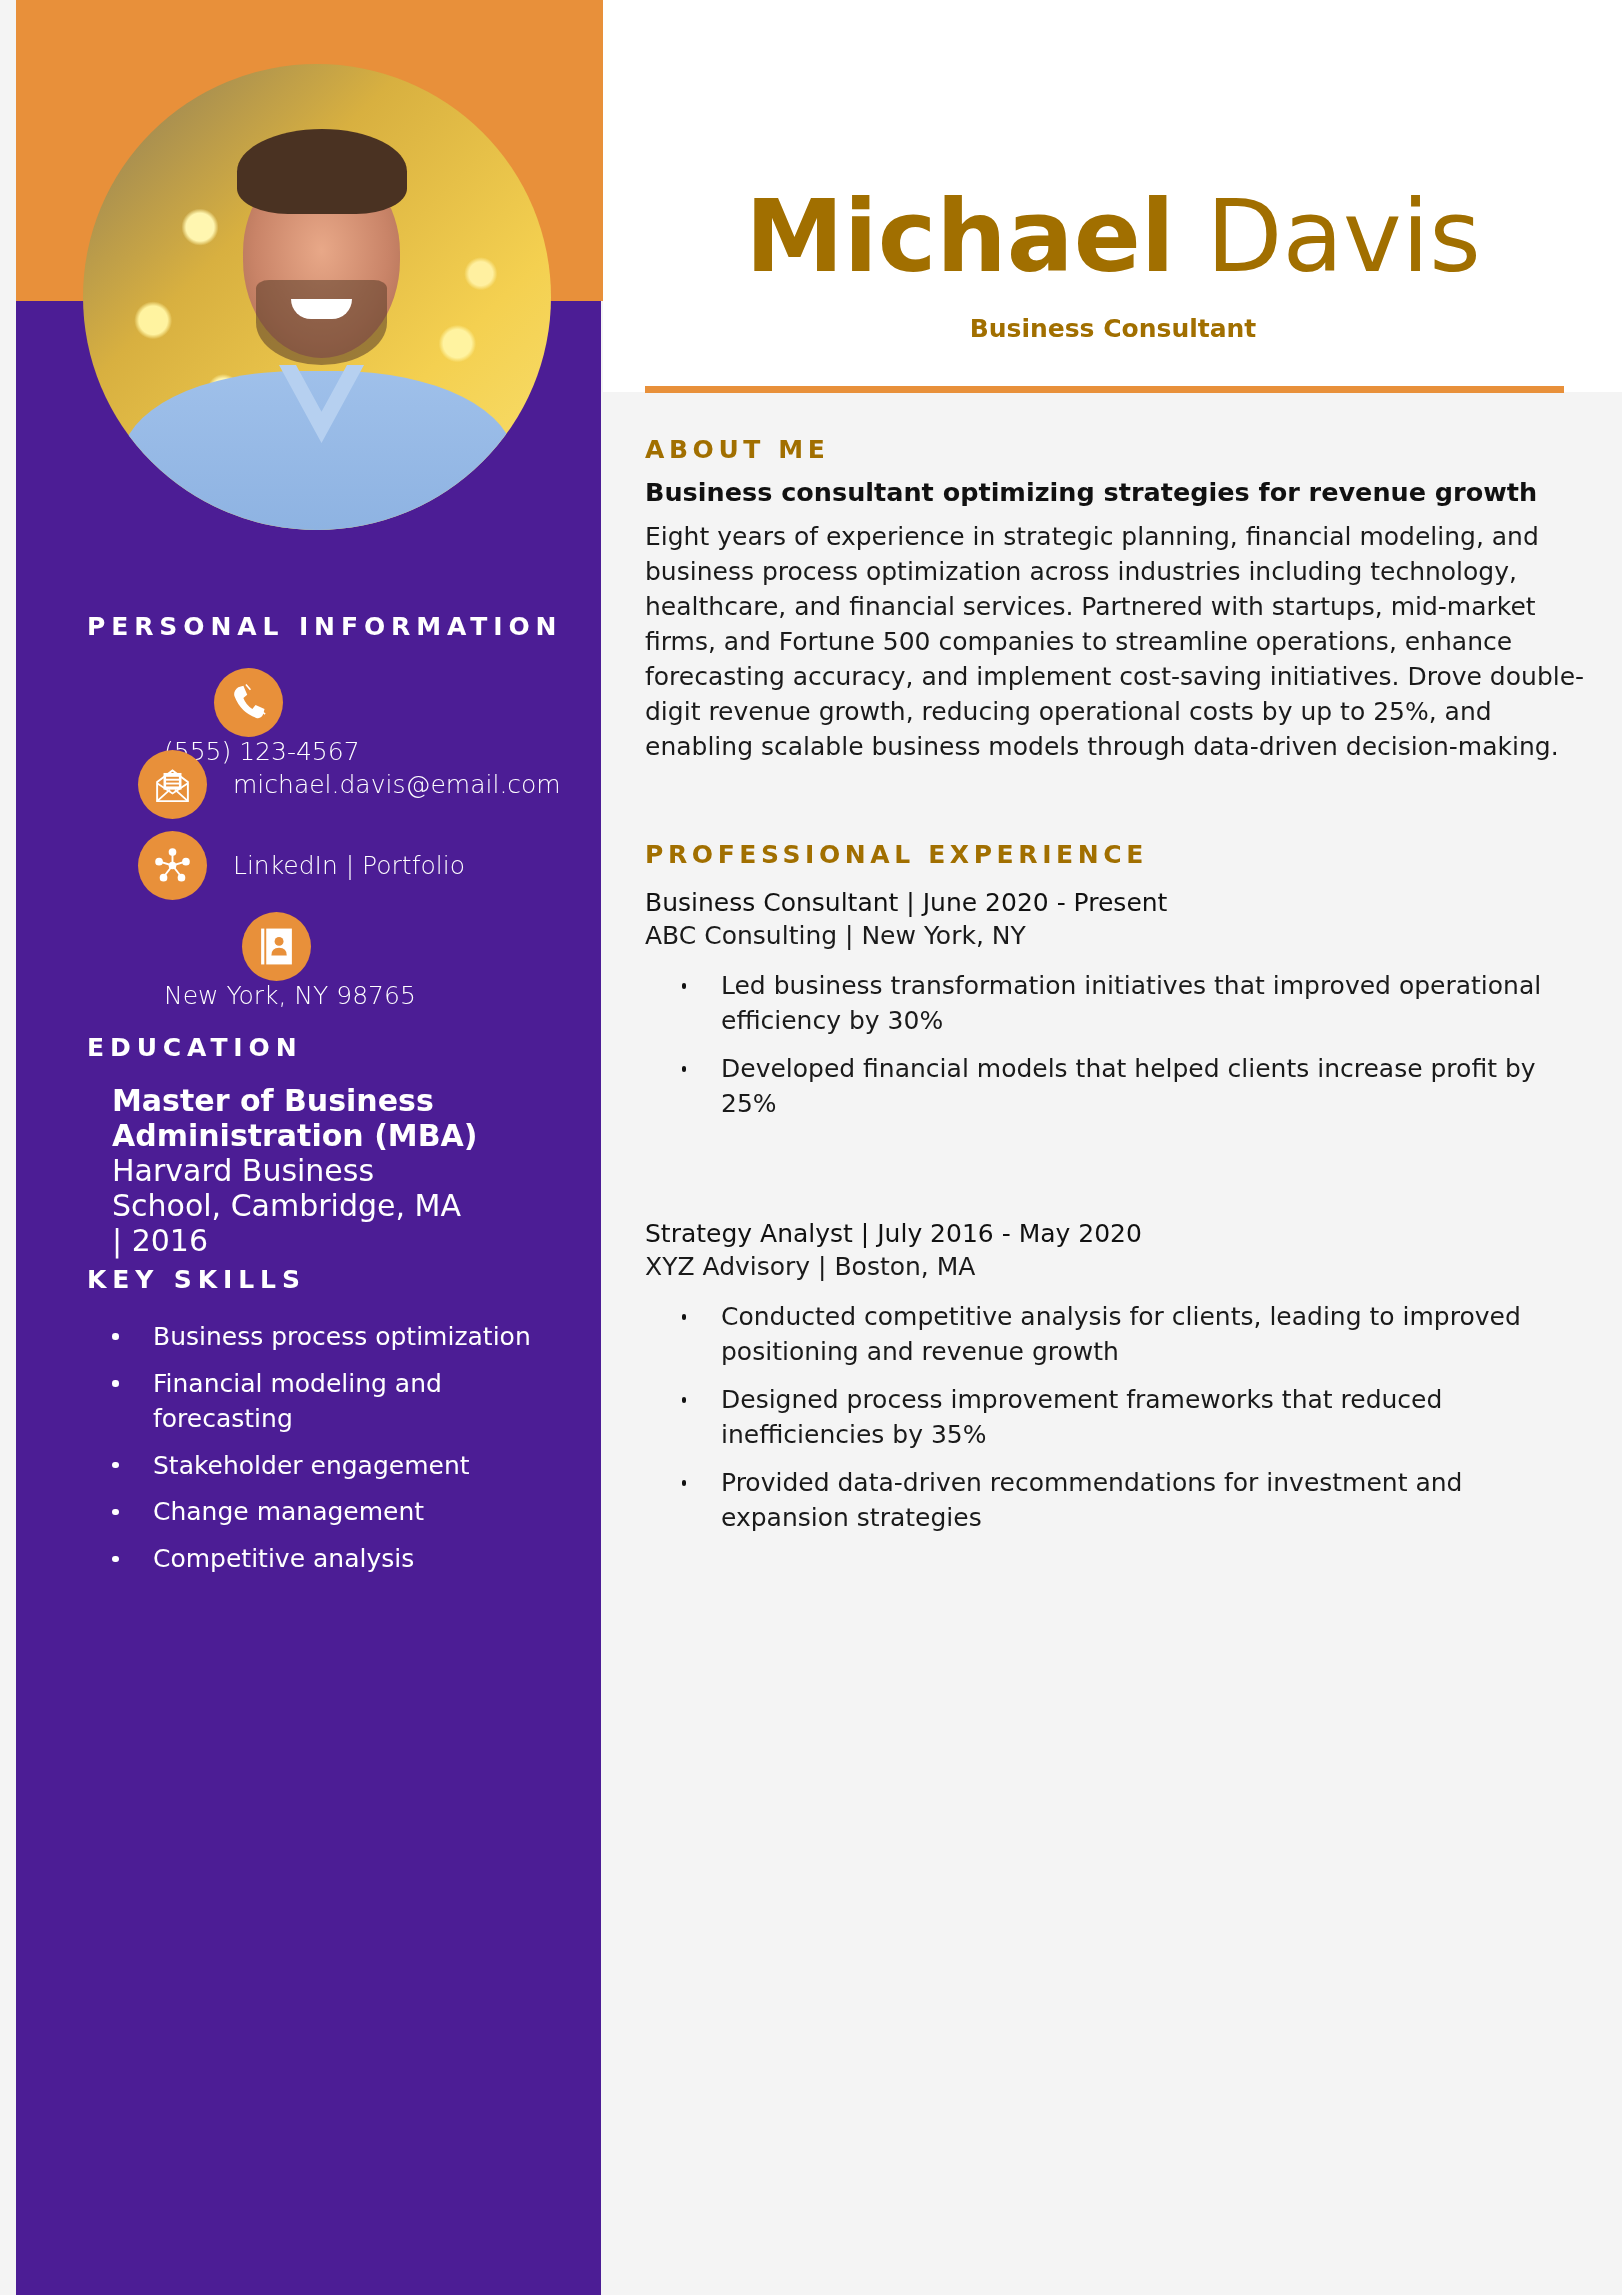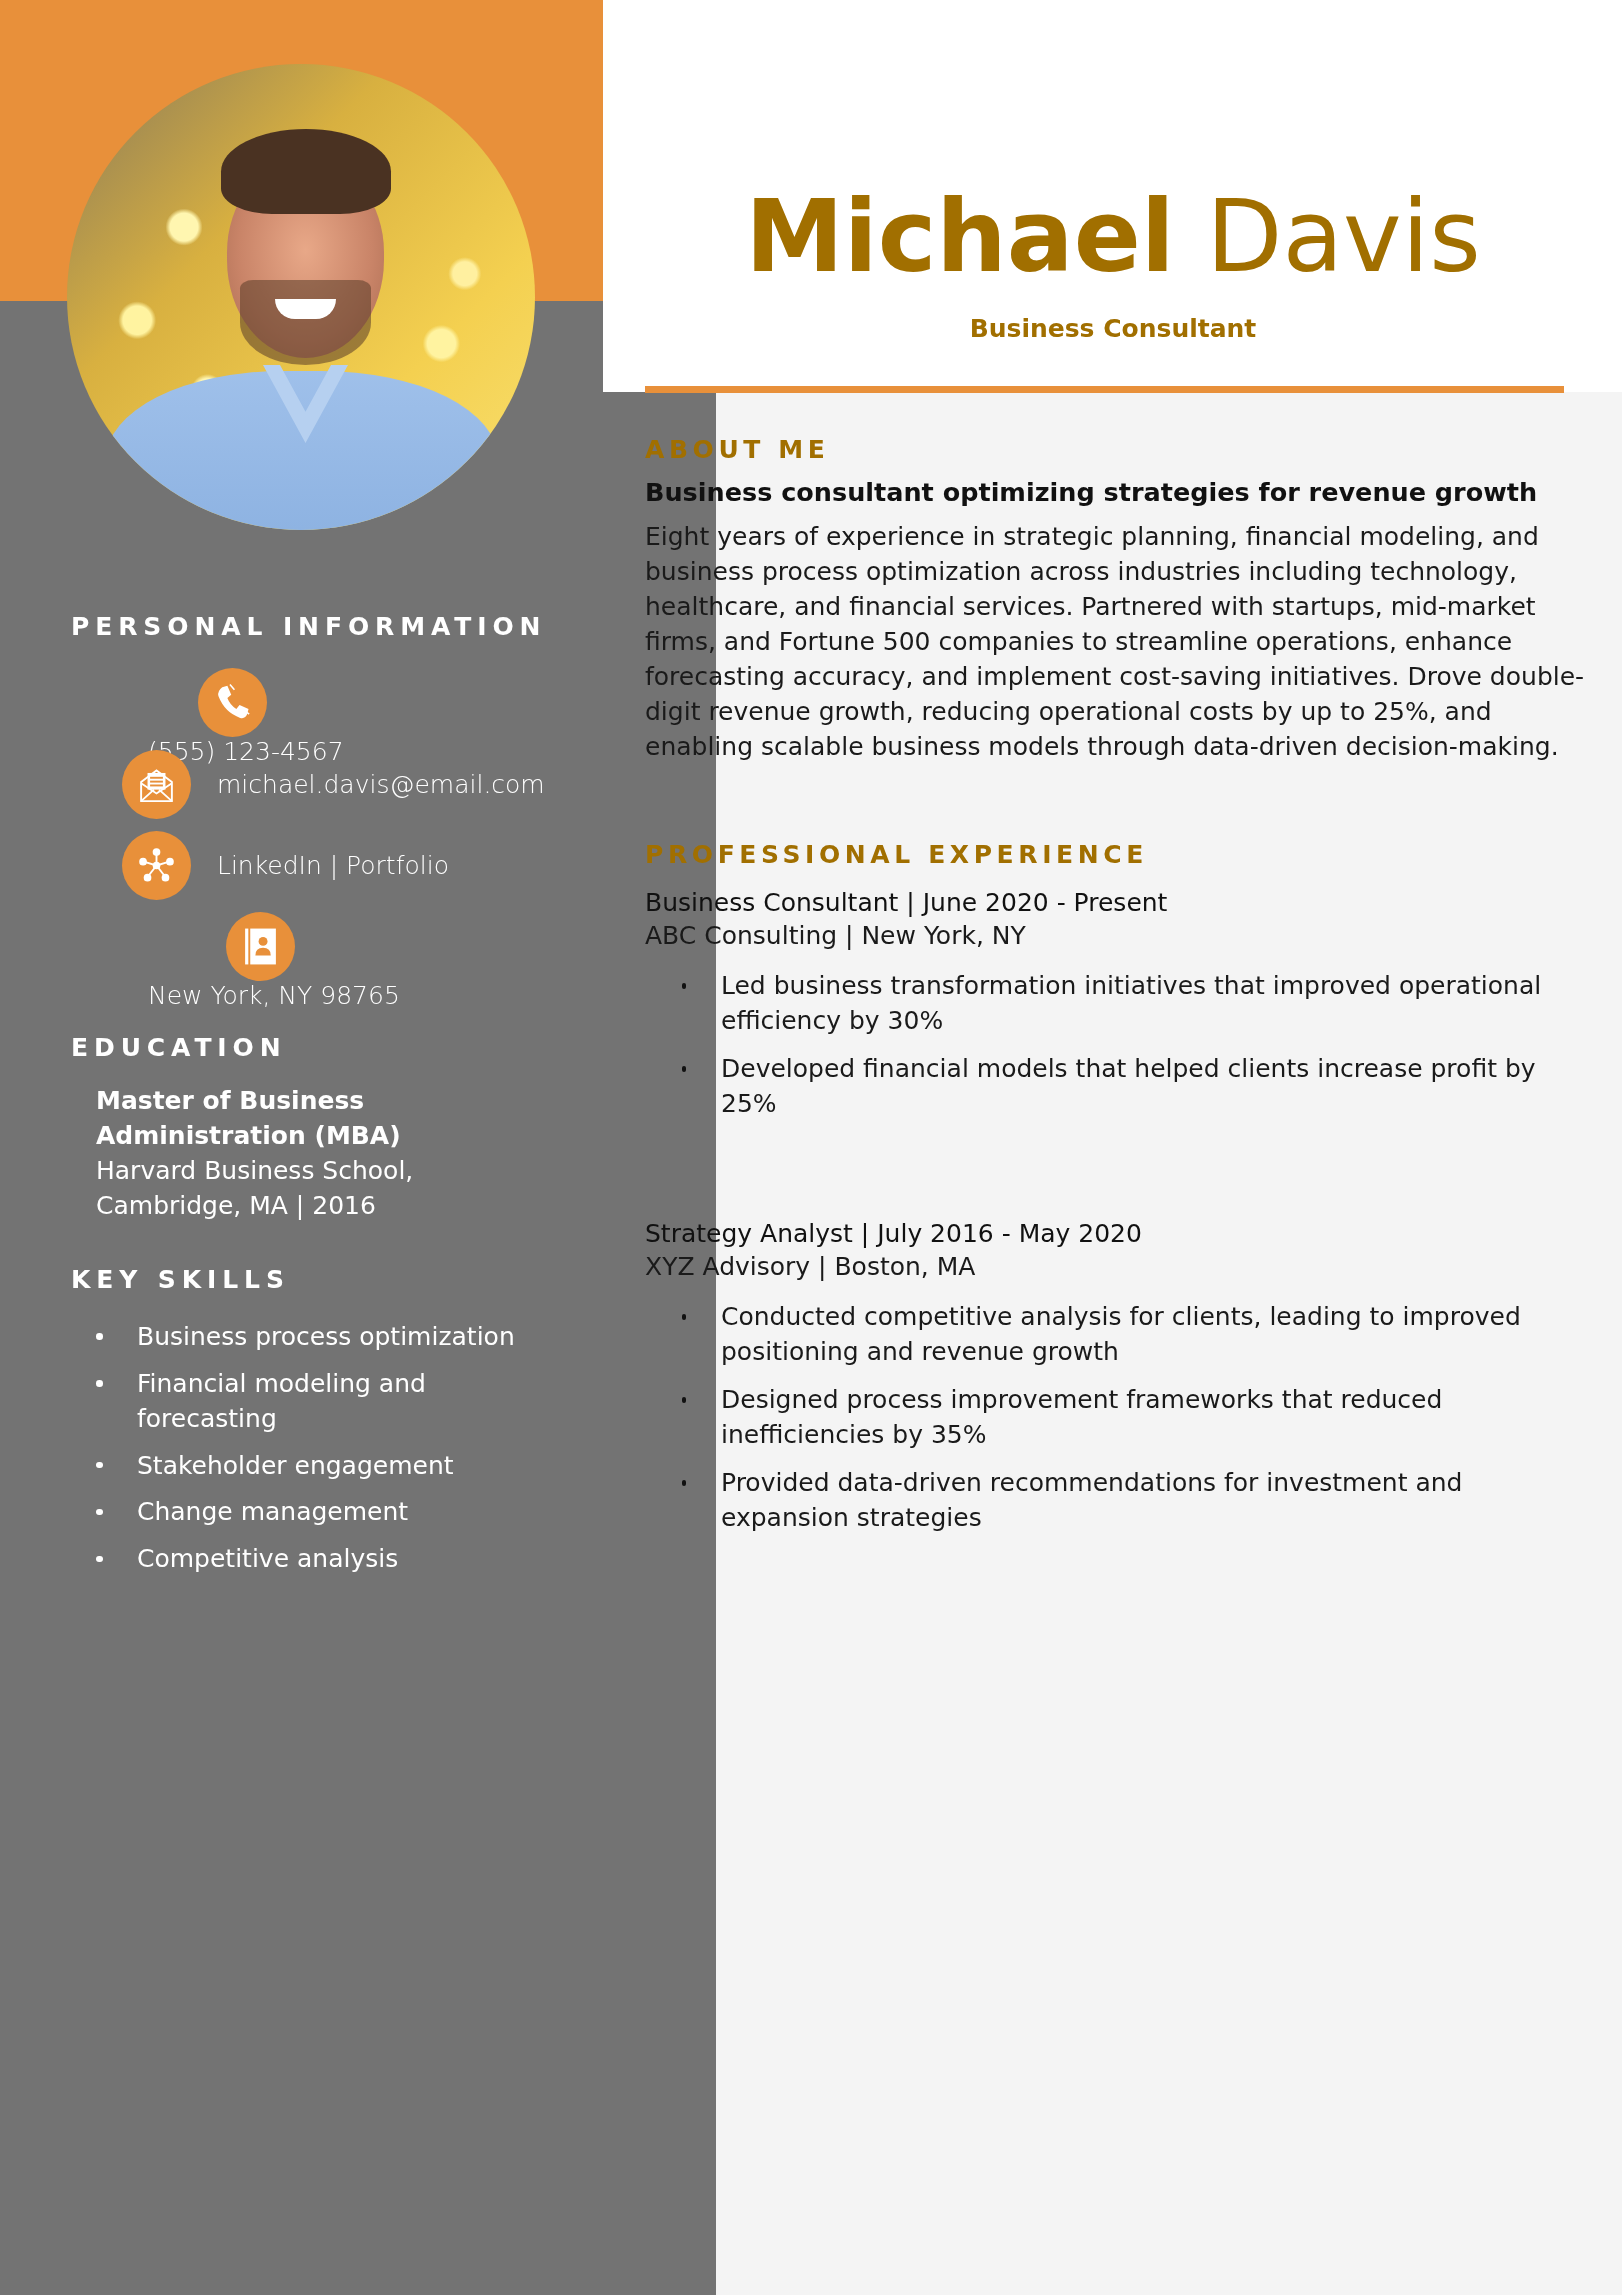--- a/index.html
+++ b/index.html
@@ -3,22 +3,22 @@
 <meta charset="utf-8">
 <style>
   html, body { margin: 0; padding: 0; }
   body {
     width: 1623px; height: 2295px; position: relative; overflow: hidden;
     background: #f4f4f4;
     font-family: "DejaVu Sans", sans-serif;
   }
   
   .sidebar {
-    position: absolute; left: 0; top: 0; width: 716px; height: 2295px;
-    background: #737373;
+    position: absolute; left: 16px; top: 0; width: 585px; height: 2295px;
+    background: #4c1d95;
   }
   .sidebar .top-band {
     position: absolute; left: 0; top: 0; width: 603px; height: 301px;
     background: #e8903a;
   }
   .photo {
     position: absolute; left: 67px; top: 64px; width: 468px; height: 466px;
     border-radius: 50%; overflow: hidden;
     background: radial-gradient(circle at 25% 35%, #fff6b0 0 3%, transparent 4%),
                 radial-gradient(circle at 15% 55%, #fff3a0 0 3%, transparent 4%),
@@ -69,21 +69,21 @@
     width: 69px; height: 69px; border-radius: 50%; background: #e8903a;
     display: flex; align-items: center; justify-content: center;
     flex-shrink: 0;
   }
   .contact-icon svg { width: 41px; height: 41px; }
   .contact-text {
     margin-left: 26px; color: #ffffff; font-size: 25px; font-weight: 300;
   }
   .edu-block {
     position: absolute; left: 96px; top: 1083px; width: 477px; color: #fff;
-    font-size: 25px; line-height: 35px;
+    font-size: 30px; line-height: 35px;
   }
   .edu-degree { font-weight: bold; }
   .skills-list {
     position: absolute; left: 96px; top: 1319px; width: 477px;
     list-style: none; margin: 0; padding: 0; color: #fff; font-size: 25px; line-height: 35px;
   }
   .skills-list li { position: relative; padding-left: 41px; margin-bottom: 11.8px; }
   .skills-list li .bullet {
     position: absolute; left: 0; top: 14.4px; width: 6.5px; height: 6.5px;
     border-radius: 50%; background: #fff;

